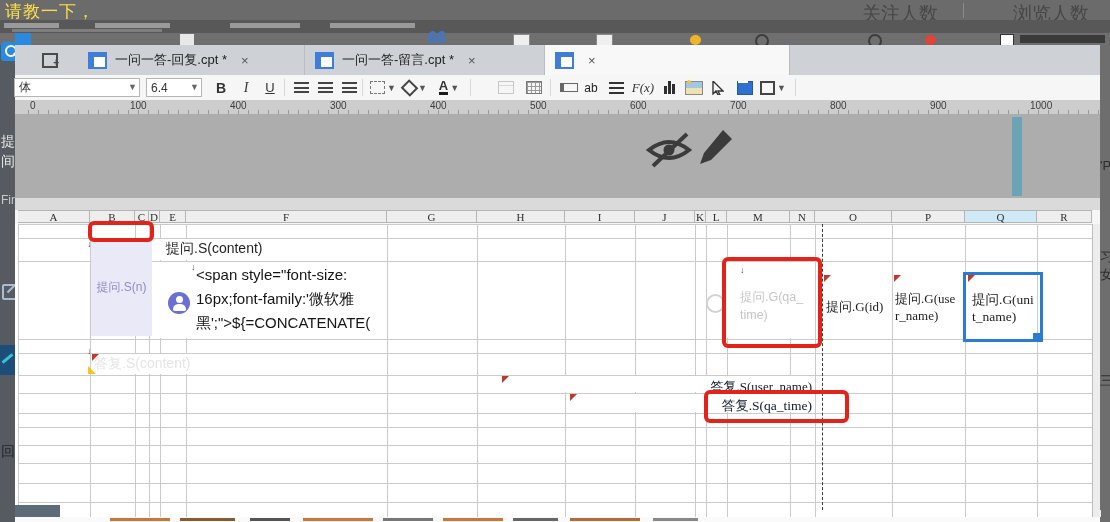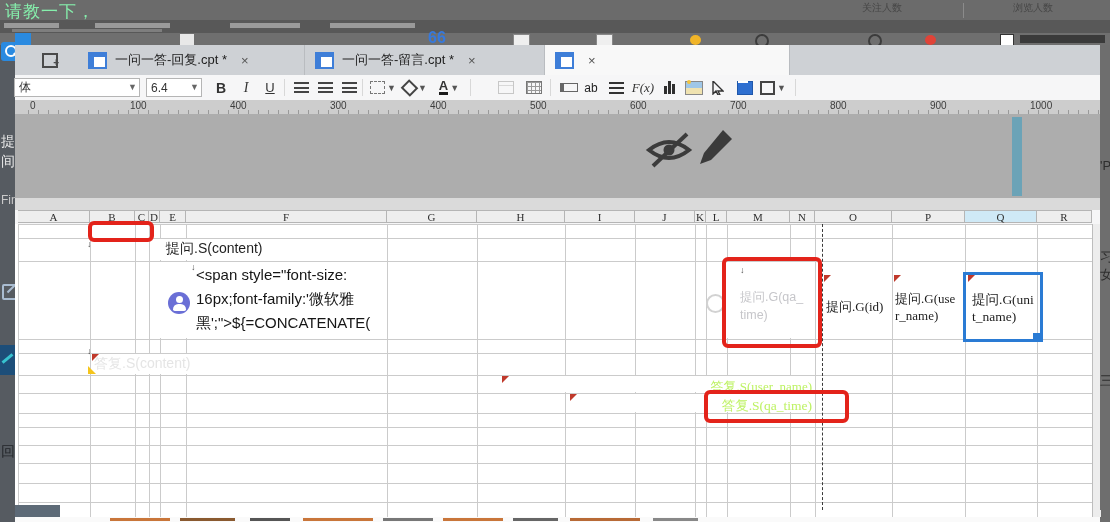--- a/index.html
+++ b/index.html
@@ -1,22 +1,22 @@
 <!DOCTYPE html>
 <html><head>
 <meta charset="utf-8">
 <style>
   html,body{margin:0;padding:0;background:#222;}
   #app{position:relative;width:1110px;height:522px;overflow:hidden;
        font-family:"Liberation Sans","DejaVu Sans",sans-serif;background:#6e6e6e;}
   .abs{position:absolute;}
   
   .topstrip{left:0;top:0;width:1110px;height:20px;background:#6b6b6b;}
-  .qtitle{left:5px;top:0px;font-size:17px;color:#86efac;letter-spacing:1px;}
-  .stat{top:1px;font-size:10px;color:#474747;}
+  .qtitle{left:5px;top:0px;font-size:17px;color:#fde047;letter-spacing:1px;}
+  .stat{top:1px;font-size:19px;color:#474747;}
   .statdiv{left:963px;top:3px;width:1px;height:15px;background:#8b8b8b;}
   .strip2{left:0;top:20px;width:1110px;height:13px;background:#585858;}
   .strip3{left:0;top:33px;width:1110px;height:12px;background:#6f6f6f;}
   .frag{position:absolute;background:#9a9a9a;}
   
   .sidebar{left:0;top:45px;width:15px;height:477px;background:#565b61;overflow:hidden;}
   .sidefrag{position:absolute;color:#e8e8e8;font-size:14px;left:1px;}
   .searchbtn{left:1px;top:42px;width:20px;height:19px;background:#2a8ae0;border-radius:3px;}
   .searchbtn .lens{position:absolute;left:4px;top:3px;width:8px;height:8px;border:2px solid #fff;border-radius:50%;}
   .searchbtn .handle{position:absolute;left:12px;top:12px;width:5px;height:2px;background:#fff;transform:rotate(45deg);}
@@ -96,21 +96,21 @@
      display:flex;align-items:center;justify-content:center;}
   .askcontent{left:166px;top:240px;font-size:14px;color:#1f1f1f;}
   .formula{left:196px;top:263px;width:190px;height:75px;overflow:hidden;font-size:15px;line-height:24px;color:#161616;}
   .personicon{left:168px;top:292px;width:22px;height:22px;border-radius:50%;background:#6a6fd6;}
   .personicon .hd{position:absolute;left:7.5px;top:4px;width:7px;height:7px;border-radius:50%;background:#fff;}
   .personicon .bd{position:absolute;left:4.5px;top:12px;width:13px;height:7px;border-radius:6px 6px 2px 2px;background:#fff;}
   .gcell{position:absolute;font-family:"Liberation Serif",serif;font-size:13px;color:#1d1d1d;white-space:pre-line;line-height:17px;}
   .ghost{color:#c6c6ca;font-family:"Liberation Sans",sans-serif;font-size:12.5px;line-height:18px;}
   .clockicon{left:706px;top:294px;width:15px;height:15px;border:2px solid #d2d2d2;border-radius:50%;}
   .replycontent{left:94px;top:355px;font-size:14px;color:#e5e5e5;}
-  .rright{position:absolute;text-align:right;font-family:"Liberation Serif",serif;font-size:13px;color:#bef264;}
+  .rright{position:absolute;text-align:right;font-family:"Liberation Serif",serif;font-size:13px;color:#0f172a;}
   
   .redbox{position:absolute;border:4px solid #e3231a;border-radius:6px;}
   .bluebox{left:963px;top:272px;width:74px;height:64px;border:3px solid #2a7bd4;}
   .bluehandle{left:1033px;top:333px;width:7px;height:7px;background:#2a7bd4;}
   .redtri{position:absolute;width:0;height:0;border-top:7px solid #c0392b;border-right:7px solid rgba(0,0,0,0);}
   .yellowtri{left:88px;top:366px;width:0;height:0;border-bottom:8px solid #f5c51c;border-right:8px solid rgba(0,0,0,0);}
   .exparrow{position:absolute;font-size:9px;color:#4a4a4a;line-height:9px;}
   
   .bandicon{position:absolute;}
   
@@ -357,20 +357,21 @@
 
   <div class="cellwhite" style="left:160px;top:239px;width:226px;height:21px;"></div>
   <div class="cellwhite" style="left:160px;top:262px;width:226px;height:76px;"></div>
   <div class="cellwhite" style="left:727px;top:262px;width:87px;height:76px;"></div>
   <div class="cellwhite" style="left:91px;top:354px;width:295px;height:20px;"></div>
   <div class="cellwhite" style="left:478px;top:376px;width:336px;height:16px;"></div>
   <div class="cellwhite" style="left:566px;top:394px;width:248px;height:18px;"></div>
 
   <div class="abs dashline"></div>
 
+  <div class="abs lavcell">提问.S(n)</div>
   <div class="abs askcontent">提问.S(content)</div>
   <div class="abs personicon">
       <span class="hd"></span>
       <span class="bd"></span>
     </div>
   <div class="abs formula">
     <div>&lt;span style="font-size:</div>
     <div>16px;font-family:'微软雅</div>
     <div>黑';"&gt;${=CONCATENATE(</div>
     <div>P5,' ')}&lt;/span&gt;&lt;span style</div>

